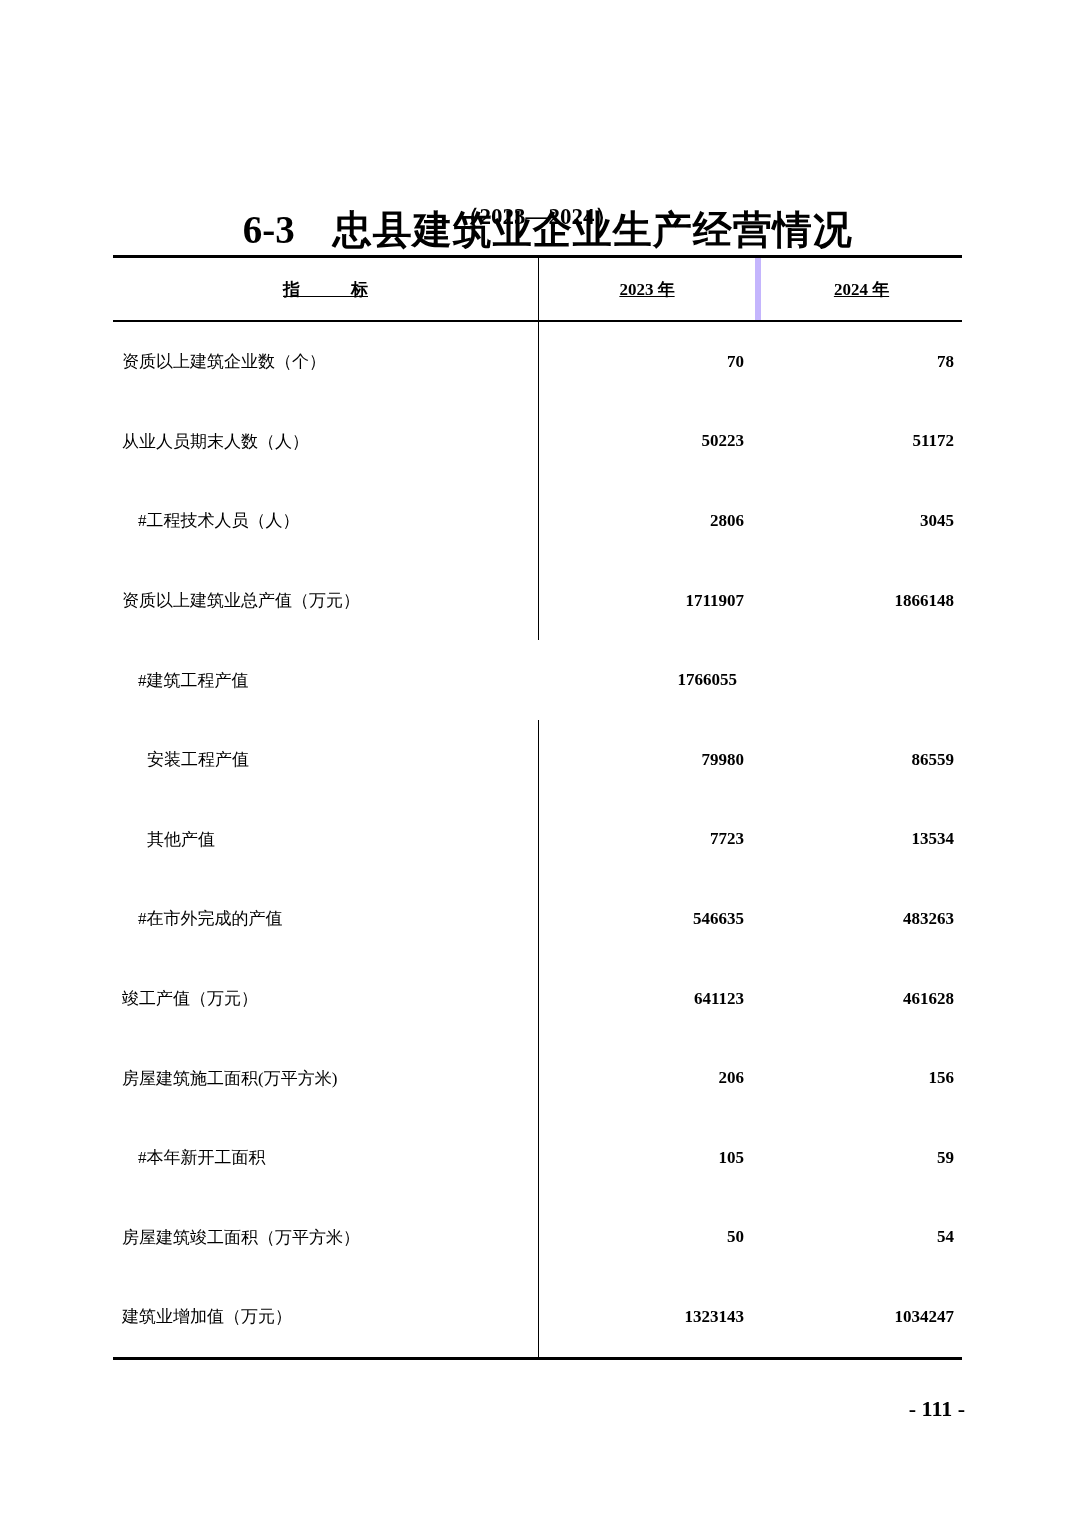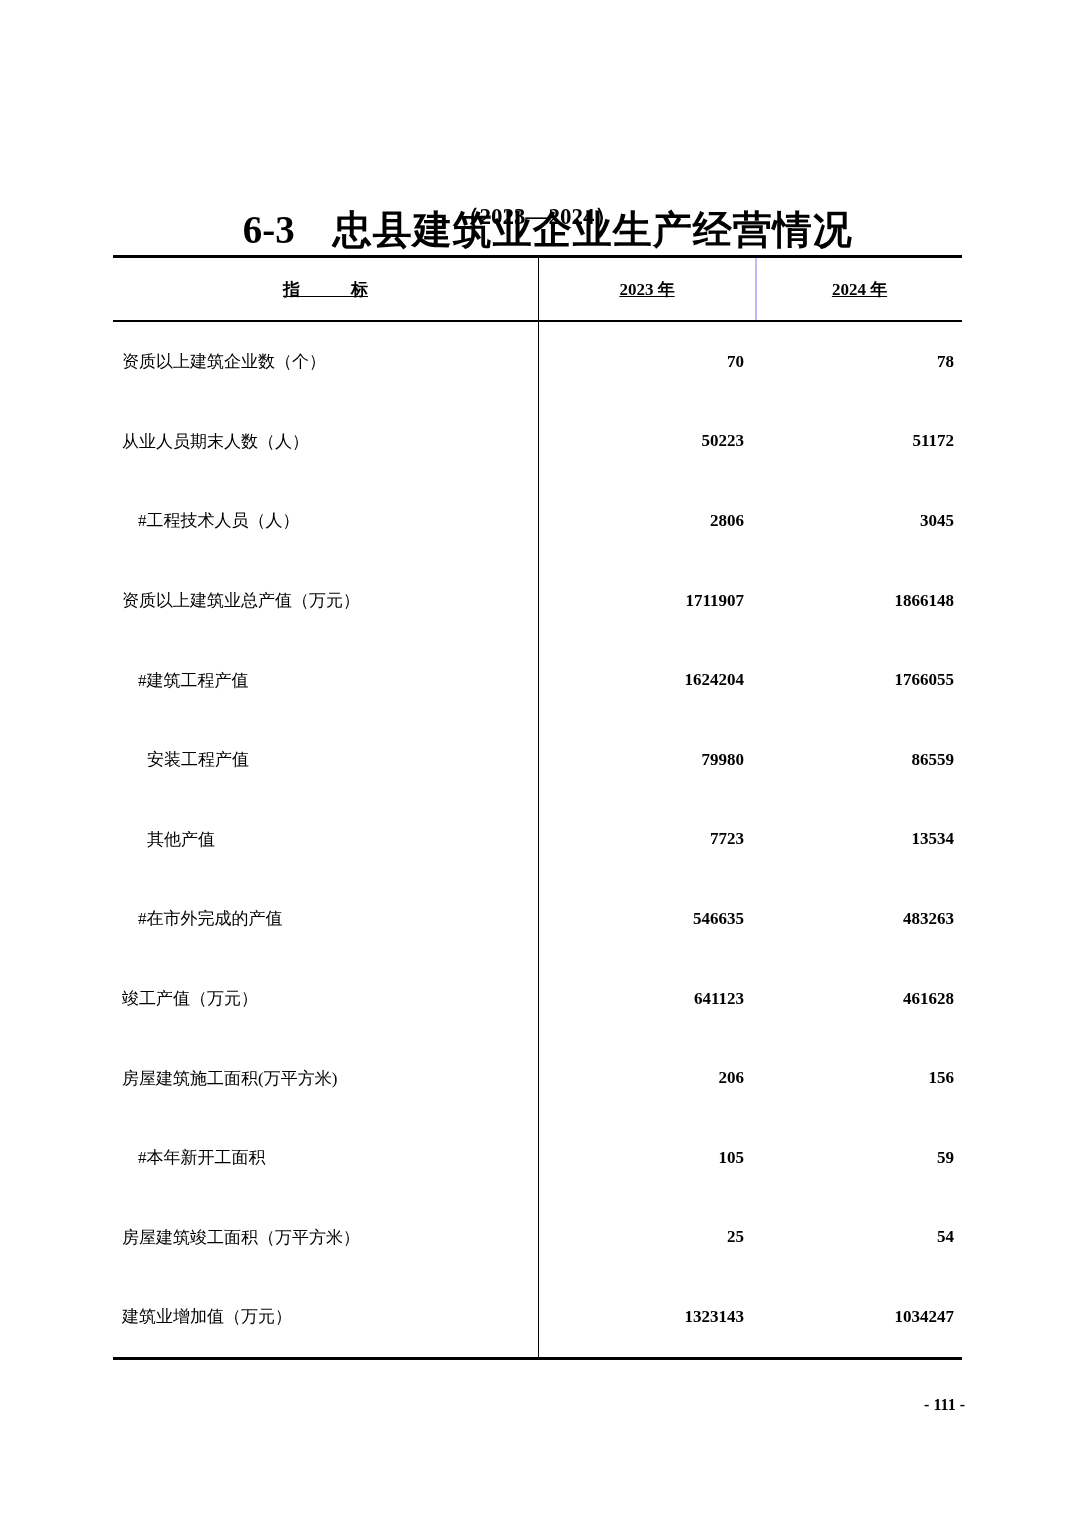--- a/index.html
+++ b/index.html
@@ -41,41 +41,41 @@
   .th {
     display: flex; align-items: center; justify-content: center;
     font-weight: bold;
     white-space: pre;
     height: 100%;
     text-decoration: underline;
   }
   .col-indicator { width: 425px; }
   .col-y1 { width: 217px; border-left: 1px solid #000; }
   .col-y2 { width: 207px; }
-  .thead .col-y2 { border-left: 2px solid #c4b5fd; }
+  .thead .col-y2 { border-left: 6px solid #c4b5fd; }
   .tbody { width: 100%; }
   .trow {
     display: flex;
     height: 79.6px;
     align-items: center;
   }
   .td { height: 100%; display: flex; align-items: center; }
   .td.label { padding-left: 9px; }
   .td.label.indent-1 { padding-left: 25px; }
   .td.label.indent-2 { padding-left: 34px; }
   .td.num {
     justify-content: flex-end;
     font-weight: bold;
   }
   .td.num.col-y1 { padding-right: 11px; }
   .td.num.col-y2 { padding-right: 8px; }
   .page-number {
     position: absolute;
     top: 1396px; right: 109px;
-    font-size: 16px; font-weight: bold;
+    font-size: 22px; font-weight: bold;
     white-space: pre;
   }
 </style>
 </head>
 <body>
 
 <div class="page-title">
   <span class="title-number">6-3</span><span>忠县建筑业企业生产经营情况</span>
 </div>
 
@@ -107,21 +107,20 @@
   </div>
 
   <div class="trow">
     <div class="td label col-indicator">资质以上建筑业总产值（万元）</div>
     <div class="td num col-y1">1711907</div>
     <div class="td num col-y2">1866148</div>
   </div>
 
   <div class="trow">
     <div class="td label col-indicator indent-1">#建筑工程产值</div>
-    <div class="td num col-y1">1624204</div>
     <div class="td num col-y2">1766055</div>
   </div>
 
   <div class="trow">
     <div class="td label col-indicator indent-2">安装工程产值</div>
     <div class="td num col-y1">79980</div>
     <div class="td num col-y2">86559</div>
   </div>
 
   <div class="trow">
@@ -149,21 +148,21 @@
   </div>
 
   <div class="trow">
     <div class="td label col-indicator indent-1">#本年新开工面积</div>
     <div class="td num col-y1">105</div>
     <div class="td num col-y2">59</div>
   </div>
 
   <div class="trow">
     <div class="td label col-indicator">房屋建筑竣工面积（万平方米）</div>
-    <div class="td num col-y1">25</div>
+    <div class="td num col-y1">50</div>
     <div class="td num col-y2">54</div>
   </div>
 
   <div class="trow">
     <div class="td label col-indicator">建筑业增加值（万元）</div>
     <div class="td num col-y1">1323143</div>
     <div class="td num col-y2">1034247</div>
   </div>
 </div>
 </div>

